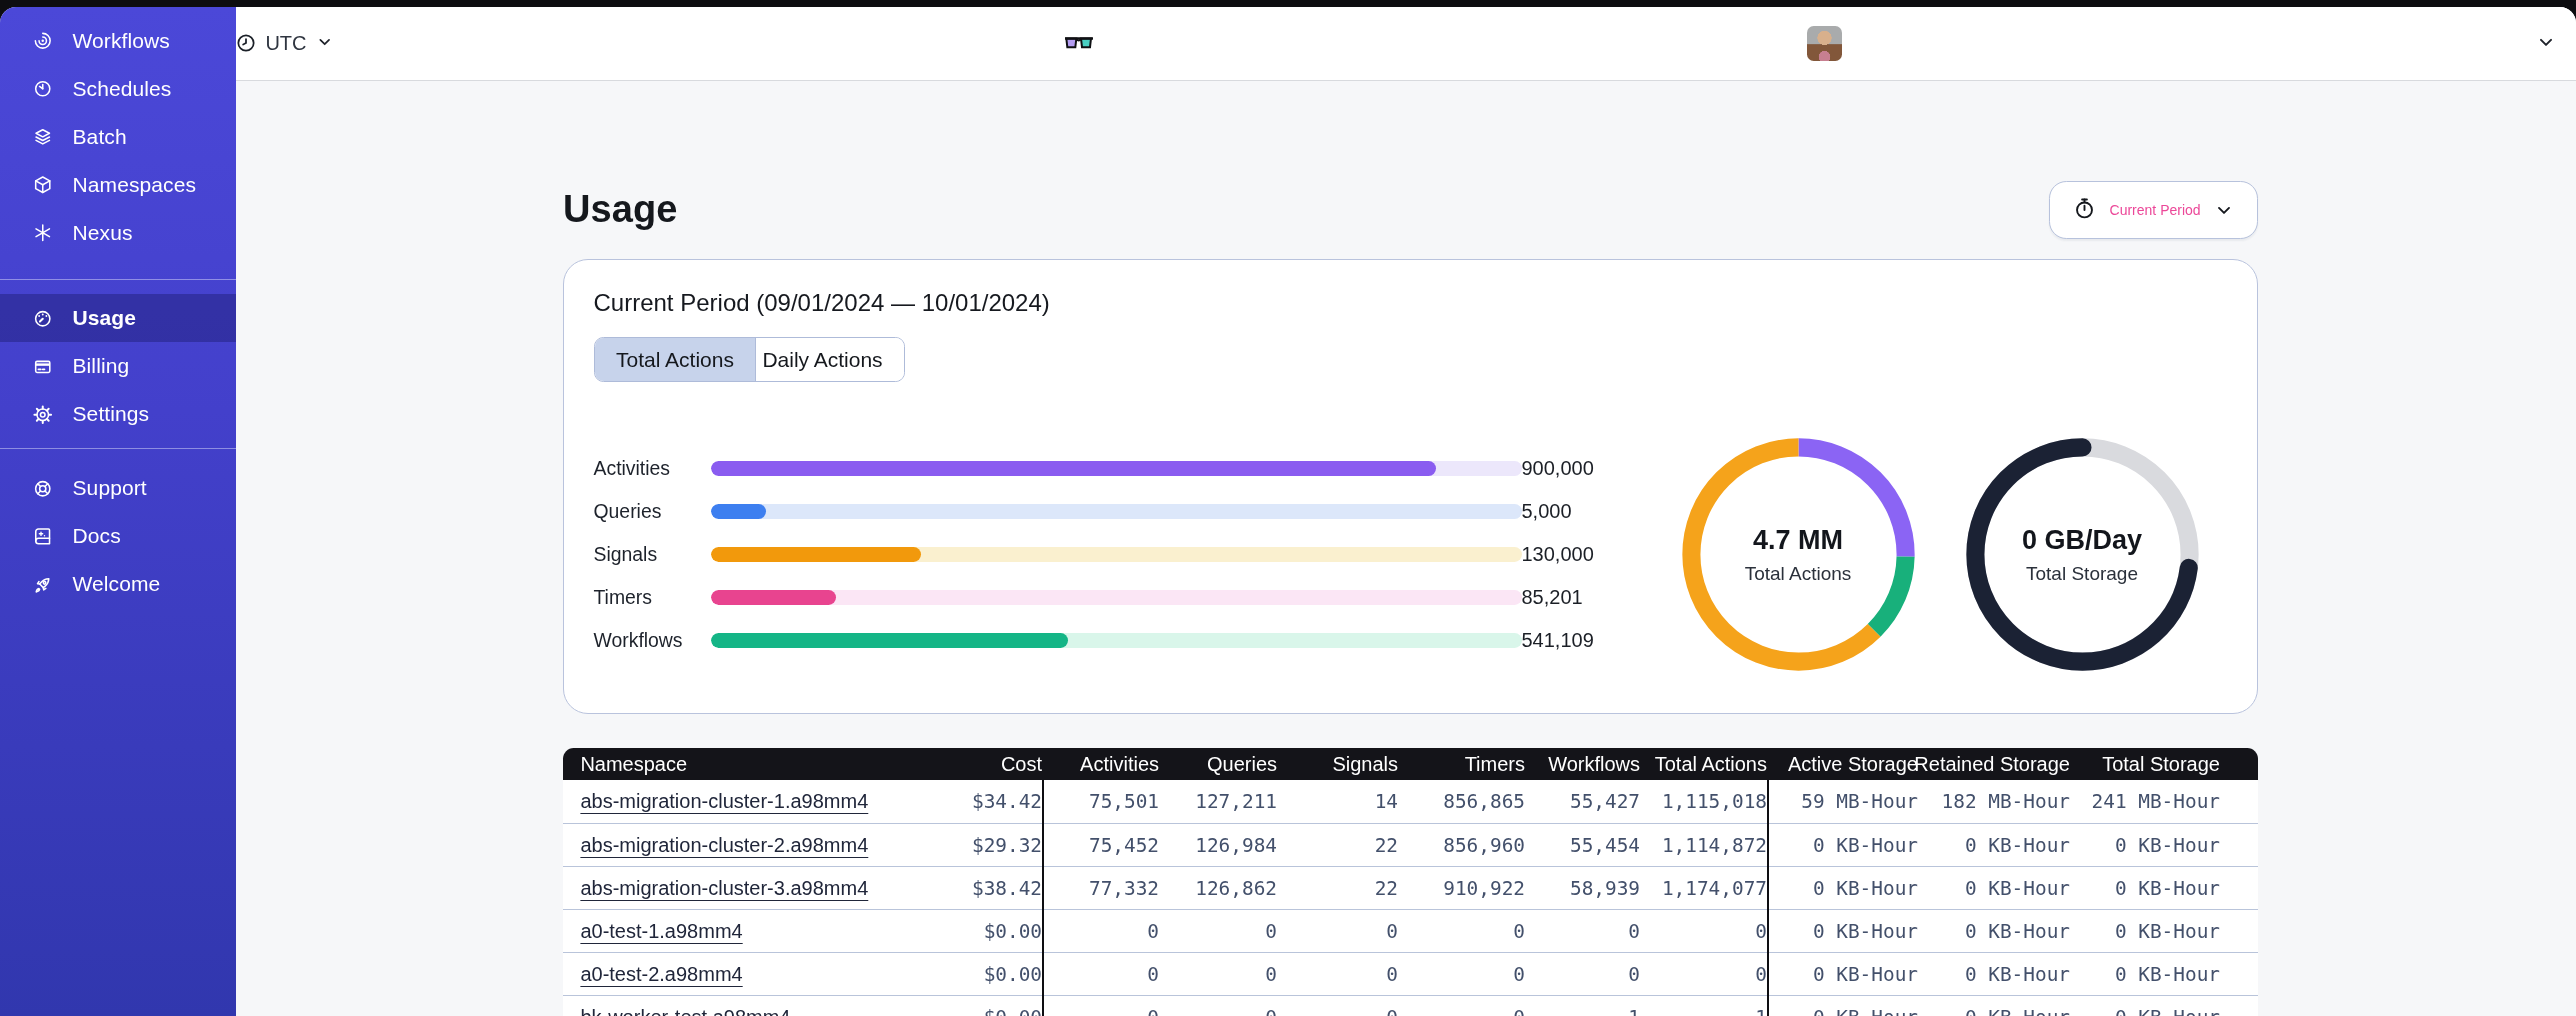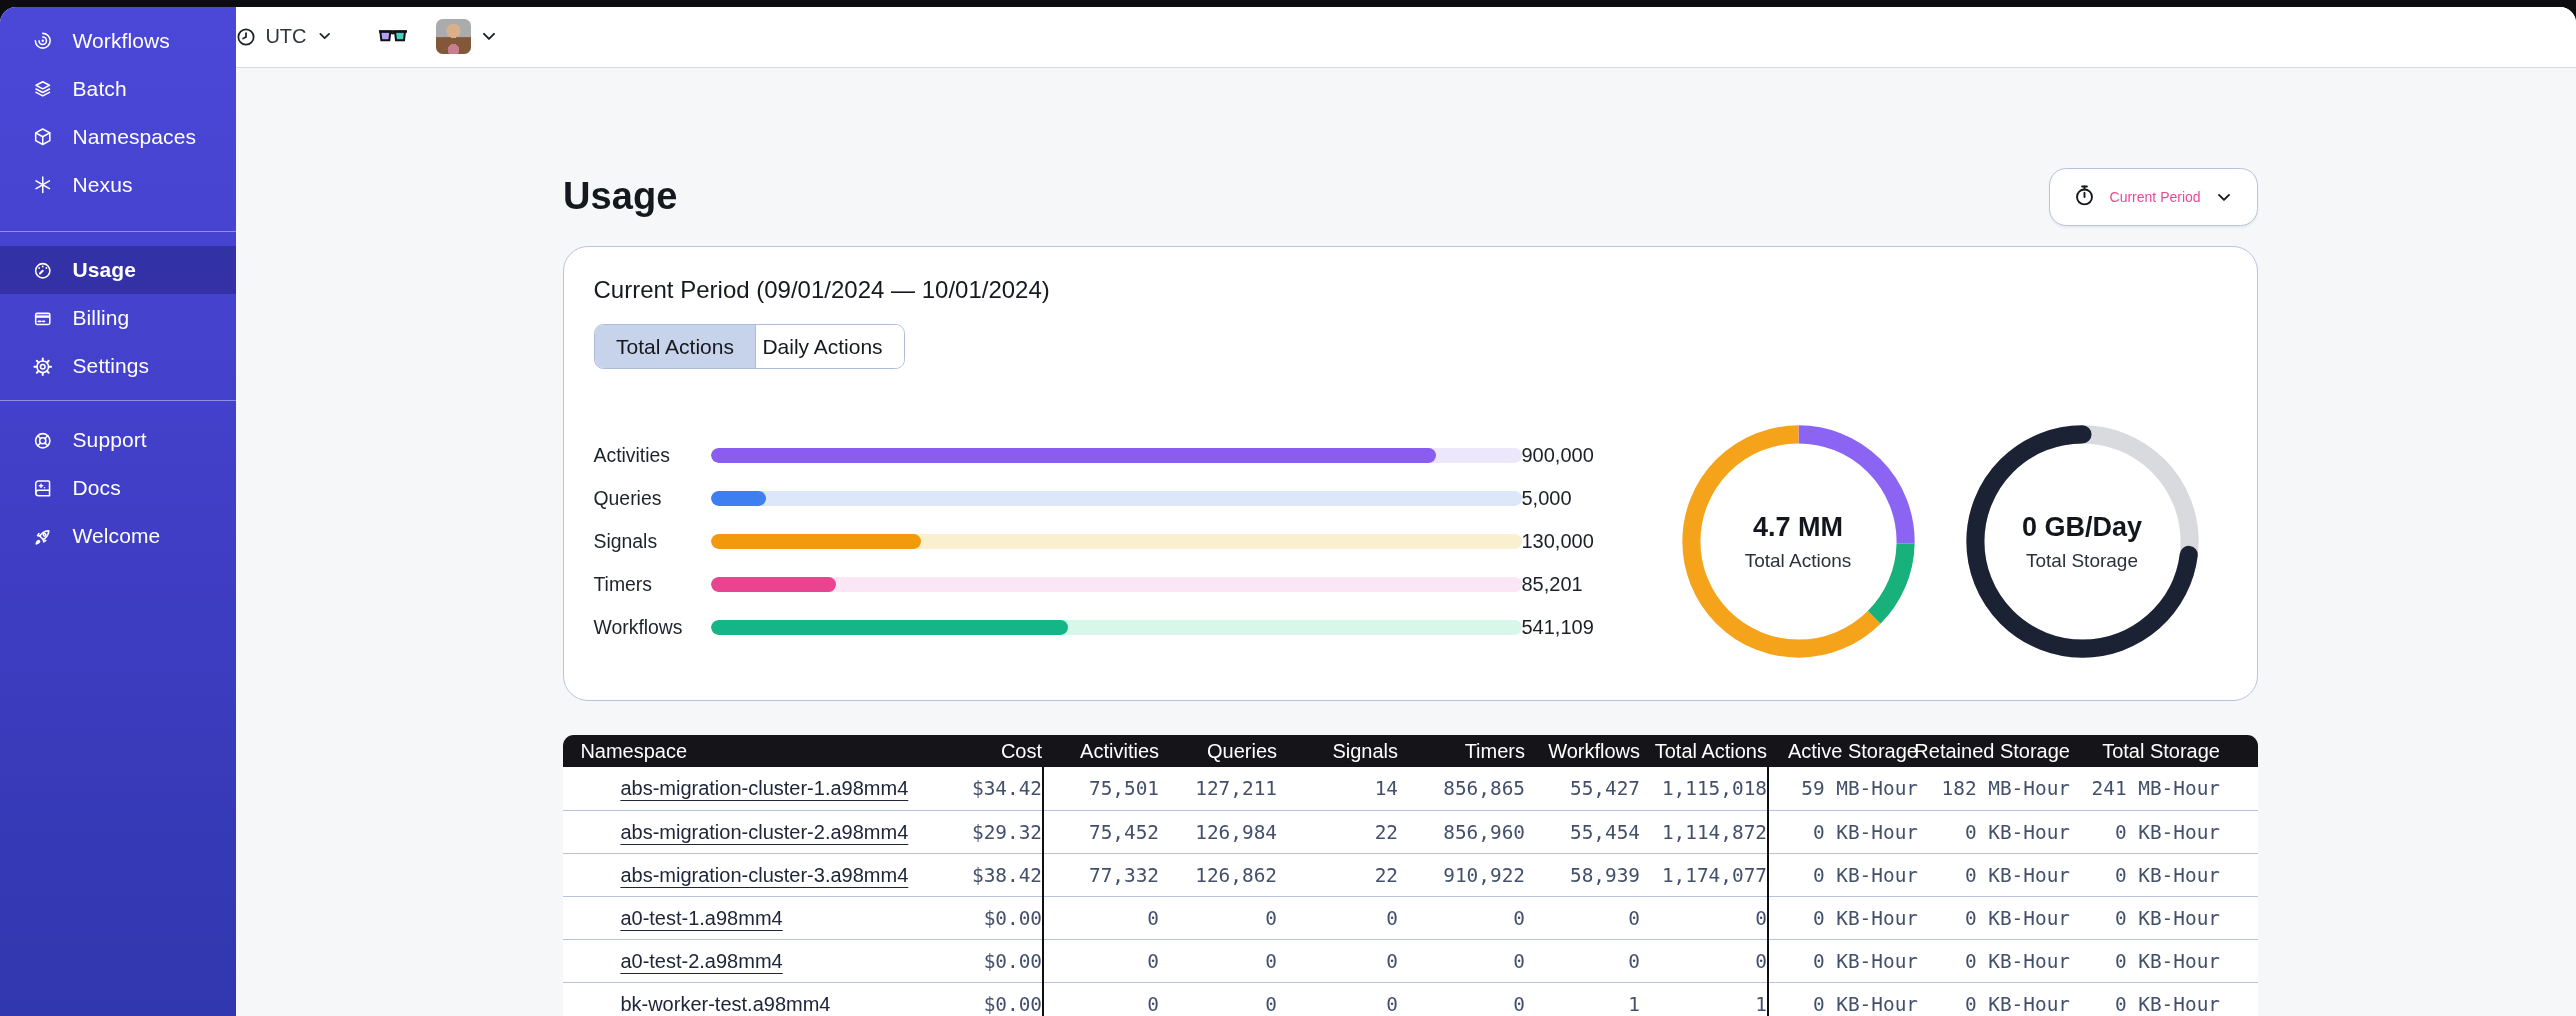--- a/index.html
+++ b/index.html
@@ -18,22 +18,22 @@
   .nav-item .label { font-size:21px; margin-left:19px; letter-spacing:0.1px; }
   .nav-item.active { background:rgba(10,10,70,.30); }
   .nav-item.active .label { font-weight:600; }
   .side-divider { border:none; border-top:1.3px solid rgba(235,238,255,.45); margin:0; }
   .sp1 { height:22px; } .sp2 { height:10px; } .grp2-top { height:14.8px; }
   .icon-32 { width:21.5px; height:21.5px; flex:0 0 21.5px; }
   .icon-32 svg, .icon-24 svg { display:block; }
 
   
   .main { flex:1; display:flex; flex-direction:column; min-width:0; }
-  .topbar { height:61px; background:#fff; border-bottom:1.3px solid #d8dade;
-            display:flex; align-items:center; justify-content:flex-start; padding-right:20px; }
+  .topbar { height:74px; background:#fff; border-bottom:1.3px solid #d8dade;
+            display:flex; align-items:center; justify-content:space-between; padding-right:20px; }
   .tz-group { display:flex; align-items:center; gap:9.4px; cursor:pointer; }
   .tz-label { font-size:20px; color:#2f3540; font-weight:500; }
   .topbar-gap1 { width:44px; } .topbar-gap2 { width:27px; } .topbar-gap3 { width:8px; }
   .avatar { width:35px; height:35px; border-radius:6.7px; overflow:hidden; cursor:pointer;
             background:
               radial-gradient(circle at 50% 34%, #d8b08c 0 24%, rgba(0,0,0,0) 25%),
               radial-gradient(circle at 50% 88%, #c77f90 0 16%, rgba(0,0,0,0) 17%),
               linear-gradient(180deg,#a9abac 0 52%, #82573a 53% 100%); }
   .chev { color:#20242c; }
 
@@ -79,41 +79,51 @@
            grid-template-columns:311px 168px 2px 115px 118px 121px 127px 115px 127px 2px 149px 152px 150px 1fr; }
   .thead { background:#141419; color:#fff; border-radius:10.7px 10.7px 0 0; height:32px; }
   .thead .cell { font-size:20px; font-weight:500; }
   .cell { display:flex; align-items:center; justify-content:flex-end; white-space:nowrap; }
   .cell.first { justify-content:flex-start; padding-left:17.4px; }
   .trow { background:#fff; height:43px; }
   .trow .cell { font-family:"DejaVu Sans Mono", monospace; font-size:19.4px; color:#43506b; }
   .trow + .trow .cell { border-top:1.3px solid #b9c4da; }
   .trow .cell.first { font-family:"Liberation Sans", sans-serif; font-size:20px; }
   .trow .cell.first a { color:#20263a; text-decoration:underline; text-underline-offset:4.7px;
-                        text-decoration-thickness:1.3px;margin-left:40px; }
+                        text-decoration-thickness:1.3px; }
   .vline { background:#0e0e12; }
   .thead .vline { background:#141419; }
 </style>
 </head>
 <body>
 
 <div class="window">
 
   <nav class="sidebar">
     <div class="sp2"></div>
     <div id="nav-primary">
         <div class="nav-item">
           <span class="icon-32">
             <svg width="21.5" height="21.5" viewBox="0 0 32 32">
               <path d="M16 5 a11 11 0 1 1 -11 11" fill="none" stroke="#fff" stroke-width="2.3" stroke-linecap="round" stroke-linejoin="round"></path>
               <path d="M16 10.5 a5.5 5.5 0 1 1 -5.5 5.5" fill="none" stroke="#fff" stroke-width="2.3" stroke-linecap="round" stroke-linejoin="round"></path>
               <circle cx="16" cy="16" r="1.8" fill="#fff"></circle>
             </svg>
           </span>
           <span class="label">Workflows</span>
+        </div>
+        <div class="nav-item">
+          <span class="icon-32">
+            <svg width="21.5" height="21.5" viewBox="0 0 32 32">
+              <circle cx="16" cy="16" r="10.5" fill="none" stroke="#fff" stroke-width="2.3" stroke-linecap="round" stroke-linejoin="round"></circle>
+              <path d="M16 16 V9.6" fill="none" stroke="#fff" stroke-width="2.3" stroke-linecap="round" stroke-linejoin="round"></path>
+              <path d="M16 16 L11.2 12.6" fill="none" stroke="#fff" stroke-width="2.3" stroke-linecap="round" stroke-linejoin="round"></path>
+            </svg>
+          </span>
+          <span class="label">Schedules</span>
         </div>
         <div class="nav-item">
           <span class="icon-32">
             <svg width="21.5" height="21.5" viewBox="0 0 32 32">
               <path d="M16 5.5 L26 10.8 L16 16.1 L6 10.8 Z" fill="none" stroke="#fff" stroke-width="2.3" stroke-linecap="round" stroke-linejoin="round"></path>
               <path d="M6 16.4 L16 21.6 L26 16.4" fill="none" stroke="#fff" stroke-width="2.3" stroke-linecap="round" stroke-linejoin="round"></path>
               <path d="M6 21.4 L16 26.6 L26 21.4" fill="none" stroke="#fff" stroke-width="2.3" stroke-linecap="round" stroke-linejoin="round"></path>
             </svg>
           </span>
           <span class="label">Batch</span>

